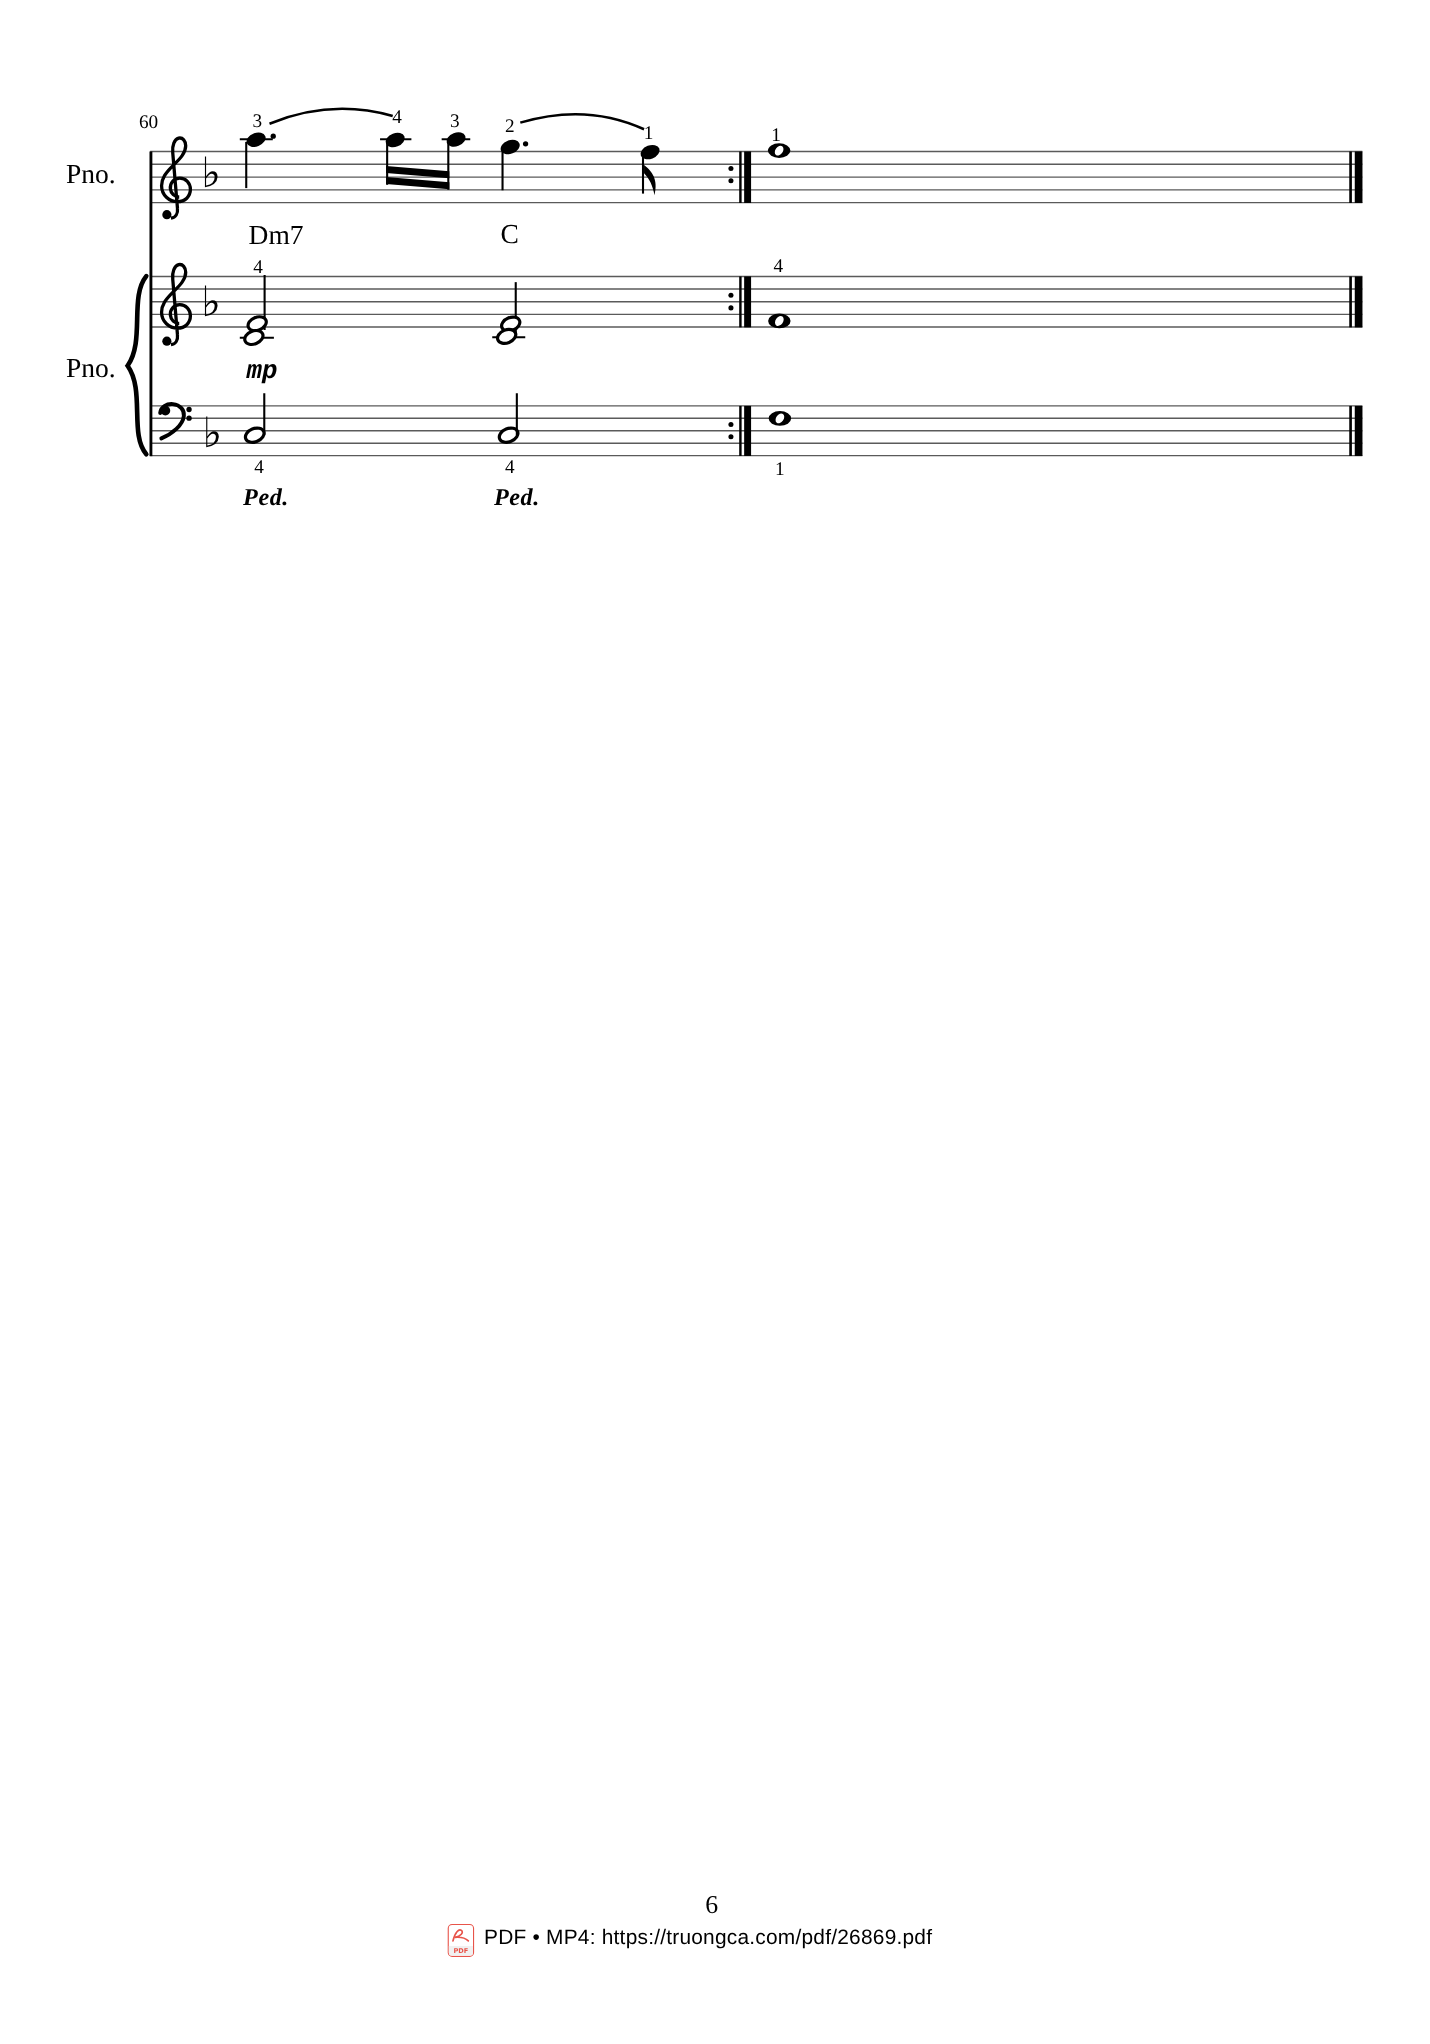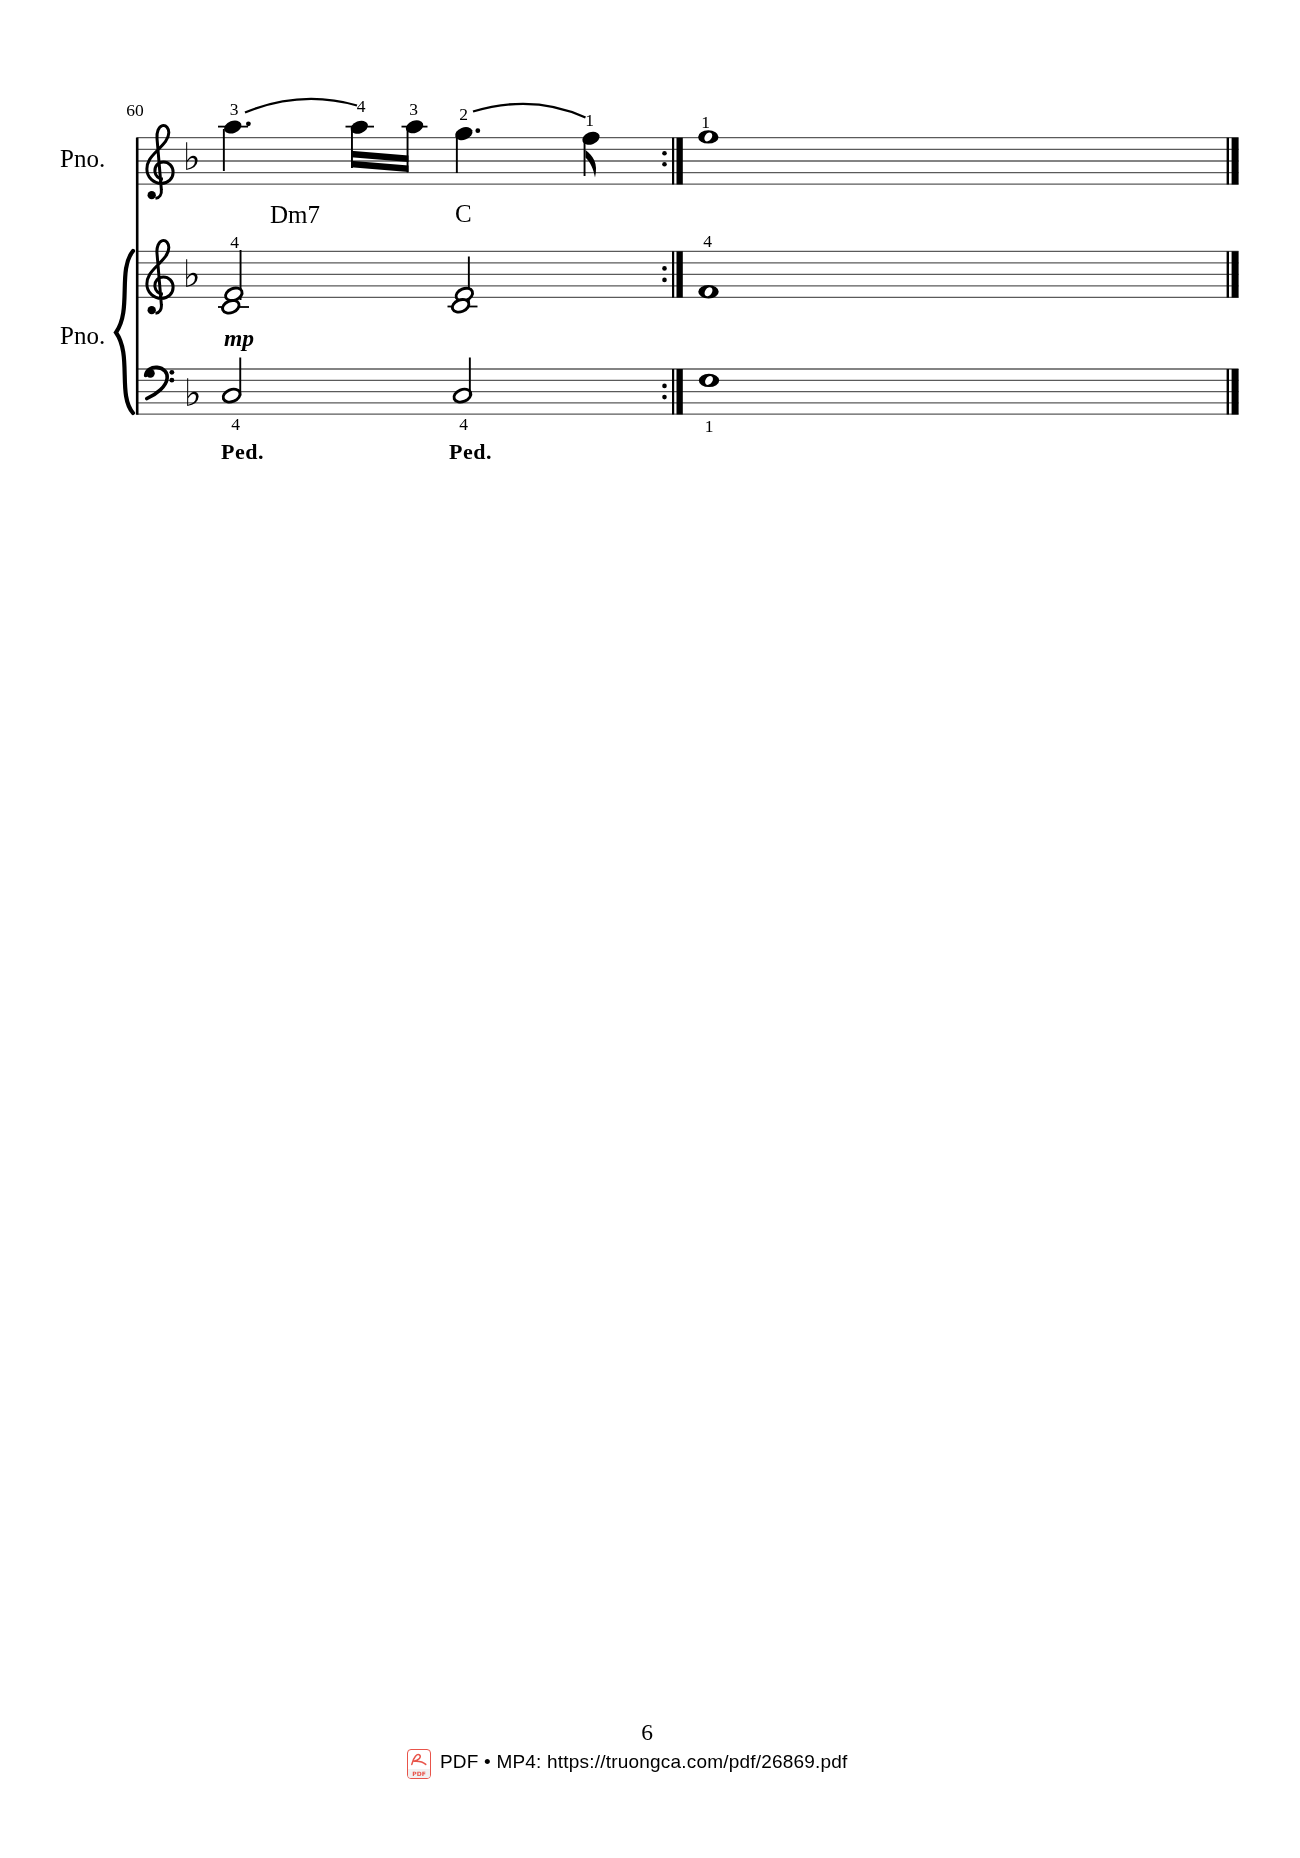--- a/index.html
+++ b/index.html
@@ -2,22 +2,22 @@
 <html><head>
 <meta charset="utf-8">
 <style>
   html,body{margin:0;padding:0;}
   body{width:1300px;height:1858px;background:#ffffff;position:relative;
        font-family:"Liberation Serif",serif;color:#000;overflow:hidden;}
   .t{position:absolute;line-height:1;white-space:nowrap;color:#000;}
   .fing{font-size:17.5px;transform:translateX(-50%);font-family:"Liberation Serif",serif;}
   .part-label{font-size:25px;width:50px;text-align:left;}
   .chord{font-size:25px;}
-  .dyn{font-size:23.5px;font-weight:bold;font-style:italic;}
-  .ped{font-size:22px;font-weight:bold;letter-spacing:.5px;}
+  .dyn{font-size:23.5px;font-weight:bold;font-style:italic;font-family:Liberation Mono, monospace;}
+  .ped{font-size:22px;font-weight:bold;font-style:italic;letter-spacing:.5px;}
   .flat{font-family:"DejaVu Sans",sans-serif;font-size:38px;}
   .pagenum{font-size:23.5px;transform:translateX(-50%);}
   .footer-link{font-size:19px;font-family:Liberation Sans, sans-serif;letter-spacing:.2px;}
   .score-svg{position:absolute;left:0;top:0;}
   .pdf-icon{position:absolute;left:407px;top:1749px;width:24px;height:30px;
             border:1.4px solid #e8544a;border-radius:4px;background:#fff;box-sizing:border-box;}
   .pdf-icon .glyph{position:absolute;left:2px;top:1px;width:18px;height:16px;}
   .pdf-icon .lbl{position:absolute;left:0;bottom:0;width:100%;height:9px;background:#f1f1f1;
                  color:#e8544a;font-family:"DejaVu Sans",sans-serif;font-size:6px;font-weight:bold;
                  text-align:center;line-height:9px;border-radius:0 0 3px 3px;}
@@ -176,21 +176,21 @@
 
 <span class="t fing" style="left:135px;top:102px;">60</span>
 
 <span class="t part-label" style="left:60px;top:146px;">Pno.</span>
 <span class="t part-label" style="left:60px;top:323px;">Pno.</span>
 
 <span class="t flat" style="left:183px;top:138px;">♭</span>
 <span class="t flat" style="left:183px;top:255px;">♭</span>
 <span class="t flat" style="left:184px;top:374px;">♭</span>
 
-<span class="t chord" style="left:226px;top:202px;margin-left:44px;">Dm7</span>
+<span class="t chord" style="left:226px;top:202px;">Dm7</span>
 <span class="t chord" style="left:455px;top:201px;">C</span>
 
 <span class="t dyn" style="left:224px;top:327px;">mp</span>
 
 <span class="t ped" style="left:221px;top:441px;">Ped.</span>
 <span class="t ped" style="left:449px;top:441px;">Ped.</span>
 
 <span class="t fing" style="left:234px;top:101px;">3</span>
 <span class="t fing" style="left:361px;top:98px;">4</span>
 <span class="t fing" style="left:413.5px;top:101px;">3</span>

